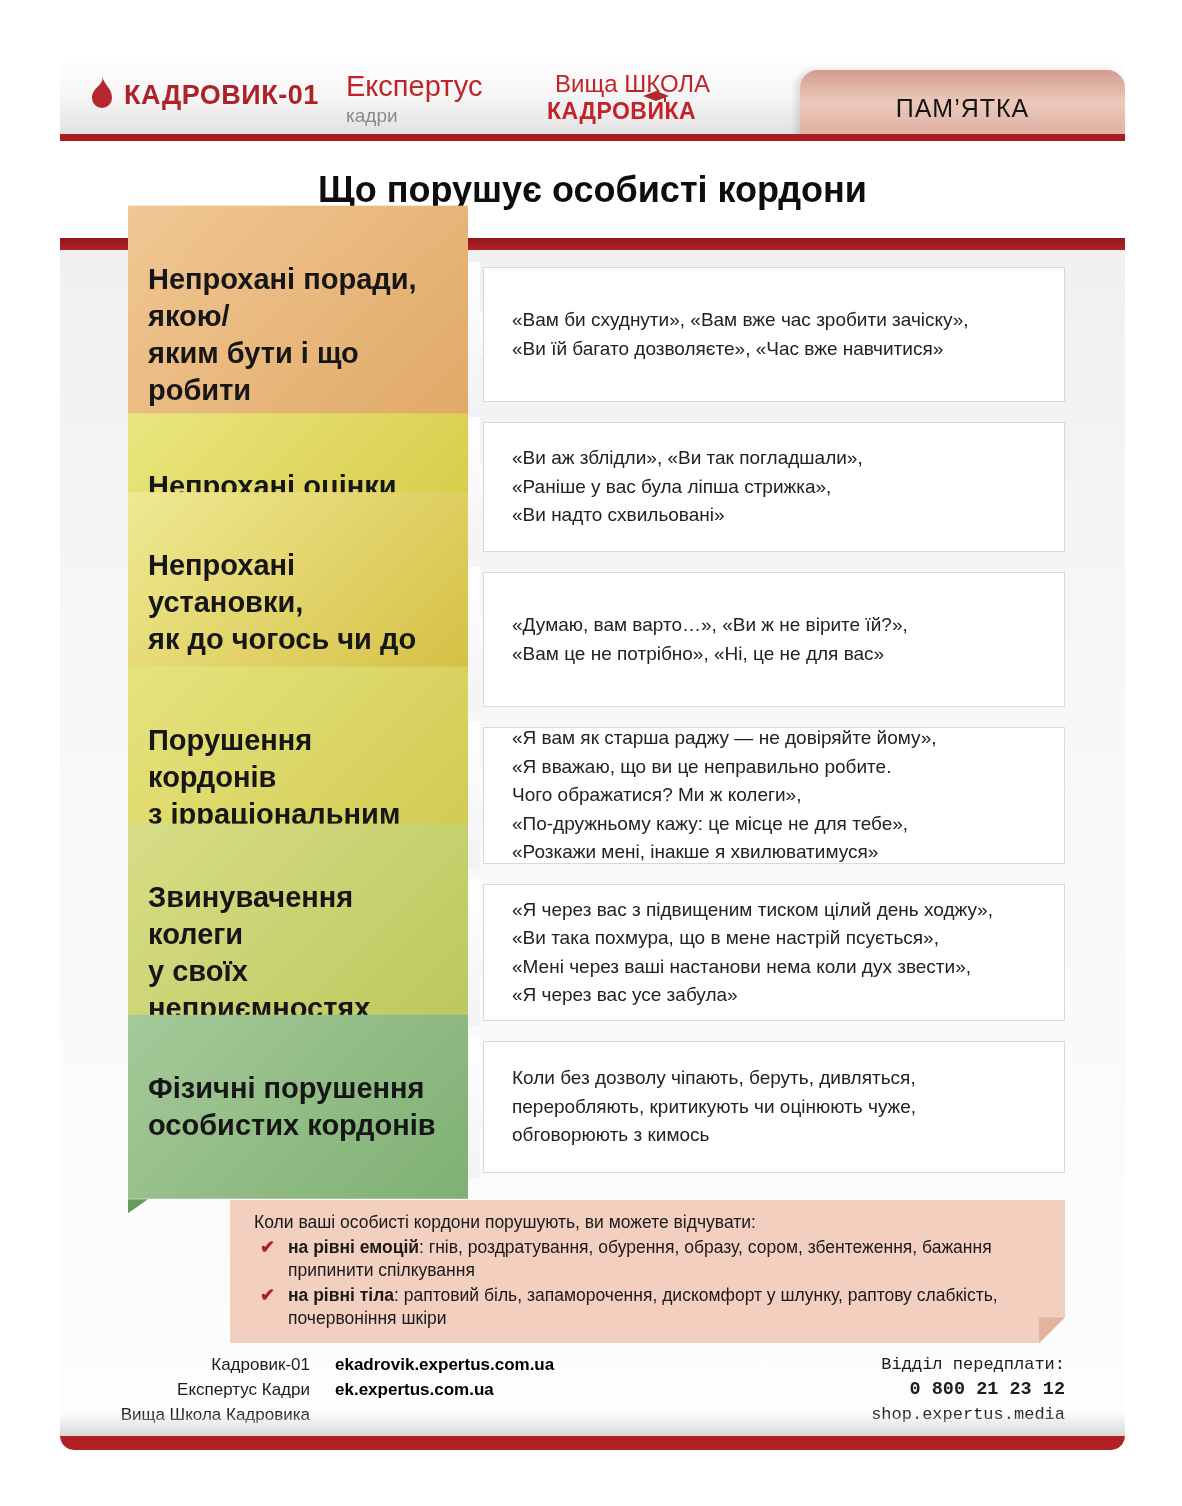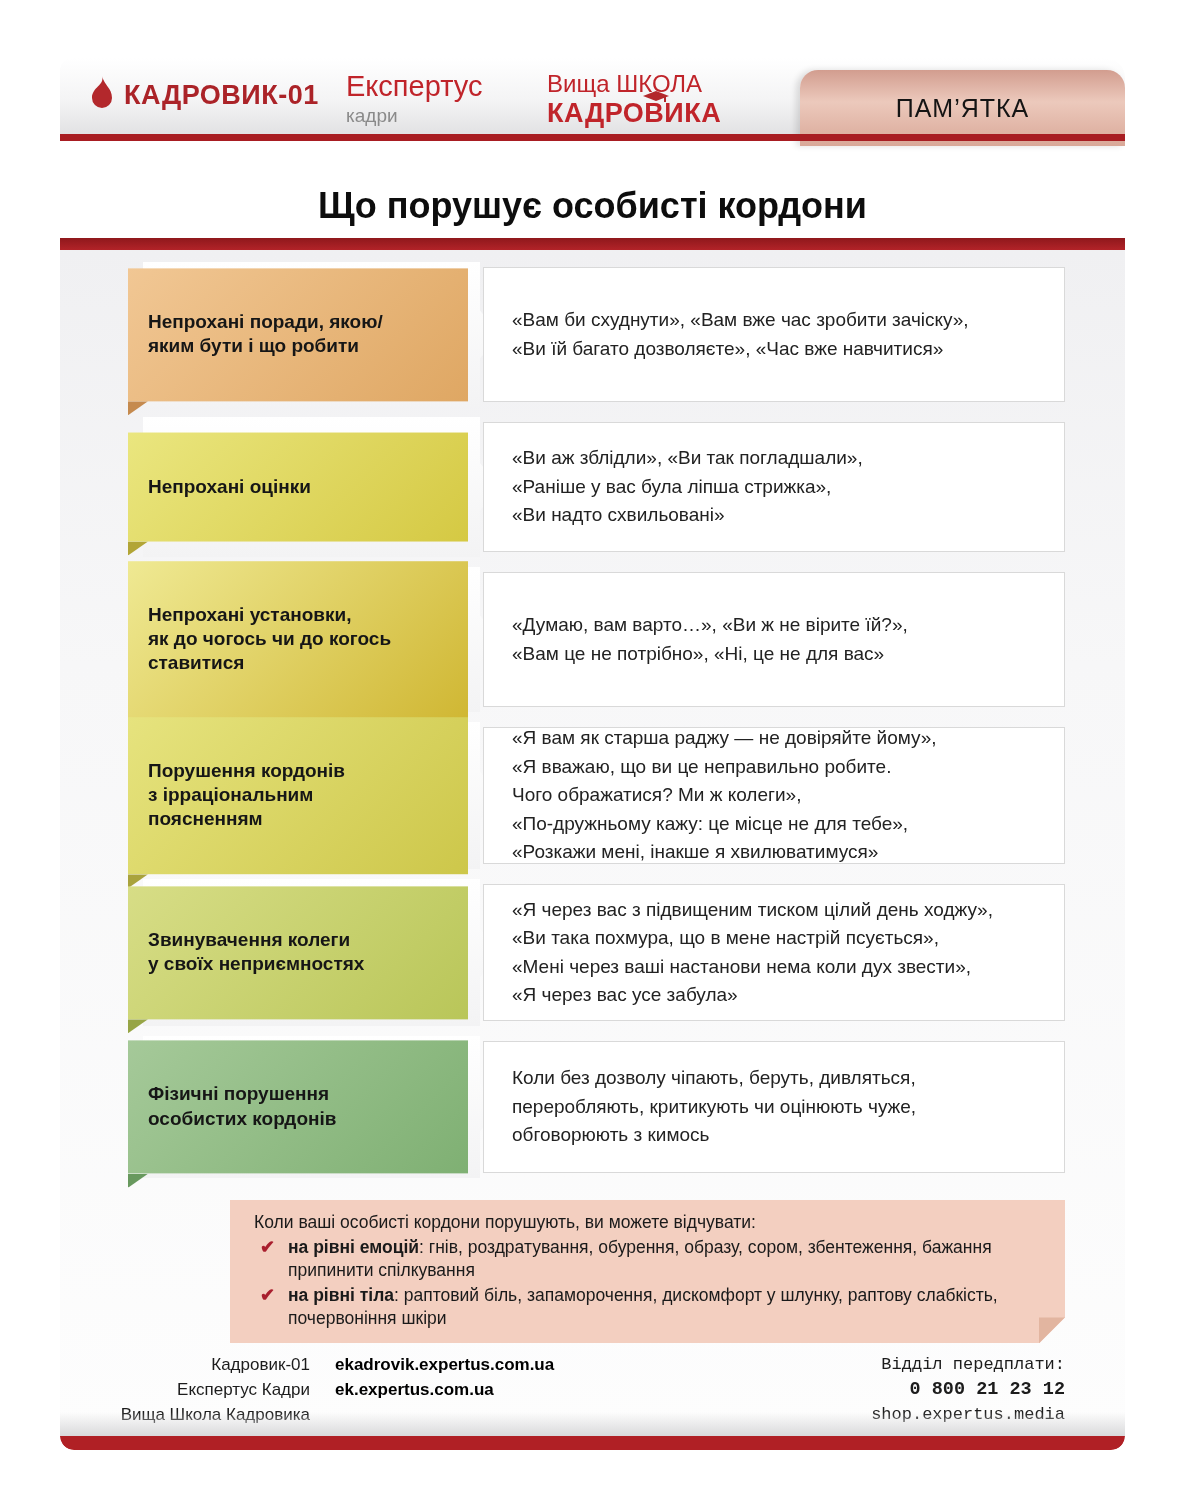--- a/index.html
+++ b/index.html
@@ -11,48 +11,48 @@
   .hdr{position:absolute;left:0;top:0;width:100%;height:76px;
        background:linear-gradient(180deg,#ffffff 0%,#f4f4f5 55%,#e2e2e4 100%);
        border-radius:12px 0 0 0;}
   .hdr-rule{position:absolute;left:0;top:76px;width:100%;height:7px;background:#a81d22;}
   .brand1{position:absolute;left:28px;top:18px;display:flex;align-items:center;gap:8px;}
   .brand1-text{font-size:27px;font-weight:bold;color:#ab2328;letter-spacing:.5px;}
   .brand2{position:absolute;left:286px;top:12px;text-align:left;width:130px;}
   .brand2-main{font-size:29px;color:#c0242a;}
   .brand2-sub{font-size:19px;color:#8a8a8a;margin-top:2px;}
   .brand3{position:absolute;left:487px;top:12px;text-align:left;}
-  .brand3-l1{font-size:24px;color:#c0242a;}
-  .brand3-l2{font-size:27px;font-weight:bold;color:#c0242a;letter-spacing:.5px;position:relative;}
+  .brand3-l1{font-size:24px;color:#c0242a;margin-left:8px;}
+  .brand3-l2{font-size:23px;font-weight:bold;color:#c0242a;letter-spacing:.5px;position:relative;}
   .cap{position:absolute;left:96px;top:-7px;}
   .tab{position:absolute;right:0;top:12px;width:325px;height:76px;
        background:linear-gradient(180deg,#d29d8f 0%,#ecc9bc 42%,#d9a898 100%);
        border-radius:18px 18px 0 0;display:flex;align-items:center;justify-content:center;
        box-shadow:-4px 0 6px rgba(0,0,0,.12);}
   .tab-label{font-size:25px;color:#141414;letter-spacing:1px;}
   
   .title-zone{position:absolute;left:0;top:83px;width:100%;height:97px;background:#fff;
-              display:flex;align-items:center;justify-content:center;margin-top:16px;}
+              display:flex;align-items:center;justify-content:center;}
   .title{font-size:36px;font-weight:bold;color:#0d0d0d;}
   .red-bar{position:absolute;left:0;top:180px;width:100%;height:12px;
            background:linear-gradient(180deg,#8f181c,#b22328);}
   
   .content{position:absolute;left:0;top:192px;right:0;bottom:14px;
            background:linear-gradient(180deg,#f0f0f2 0%,#f7f7f8 35%,#fdfdfd 100%);}
   .rows{margin-top:12px;}
   .row{position:relative;}
   .row{margin-bottom:10px;}
   .h0{height:145px}.h1{height:140px}.h2{height:145px}.h3{height:147px}.h4{height:147px}.h5{height:142px}
   .backing{position:absolute;left:83px;top:0;width:357px;height:100%;
            background:linear-gradient(180deg,#ffffff,#f3f3f4);
            clip-path:polygon(0 0,calc(100% - 20px) 0,calc(100% - 20px) calc(50% - 24px),100% 50%,
                     calc(100% - 20px) calc(50% + 24px),calc(100% - 20px) 100%,0 100%);
            filter:drop-shadow(0 2px 3px rgba(0,0,0,.18));}
   .label-box{position:absolute;left:68px;top:50%;transform:translateY(-50%);width:340px;
-             box-sizing:border-box;padding:18px 20px;font-size:19px;font-weight:bold;
+             box-sizing:border-box;padding:18px 20px;font-size:29px;font-weight:bold;
              line-height:1.28;color:#161616;white-space:pre-line;}
   .label-fold{position:absolute;left:0;top:100%;width:20px;height:14px;
               clip-path:polygon(0 0,100% 0,0 100%);}
   .quote-box{position:absolute;left:423px;top:5px;bottom:5px;width:582px;box-sizing:border-box;
              background:#fff;border:1px solid #d9d9d9;display:flex;align-items:center;}
   .quote-text{padding:10px 24px 10px 28px;font-size:19px;line-height:1.5;color:#222;white-space:pre-line;}
   
   .callout{position:relative;margin:22px 60px 0 170px;box-sizing:border-box;
            padding:11px 24px 13px 24px;font-size:17.5px;line-height:1.32;color:#1a1a1a;
            clip-path:polygon(0 0,100% 0,100% calc(100% - 26px),calc(100% - 26px) 100%,0 100%);}

